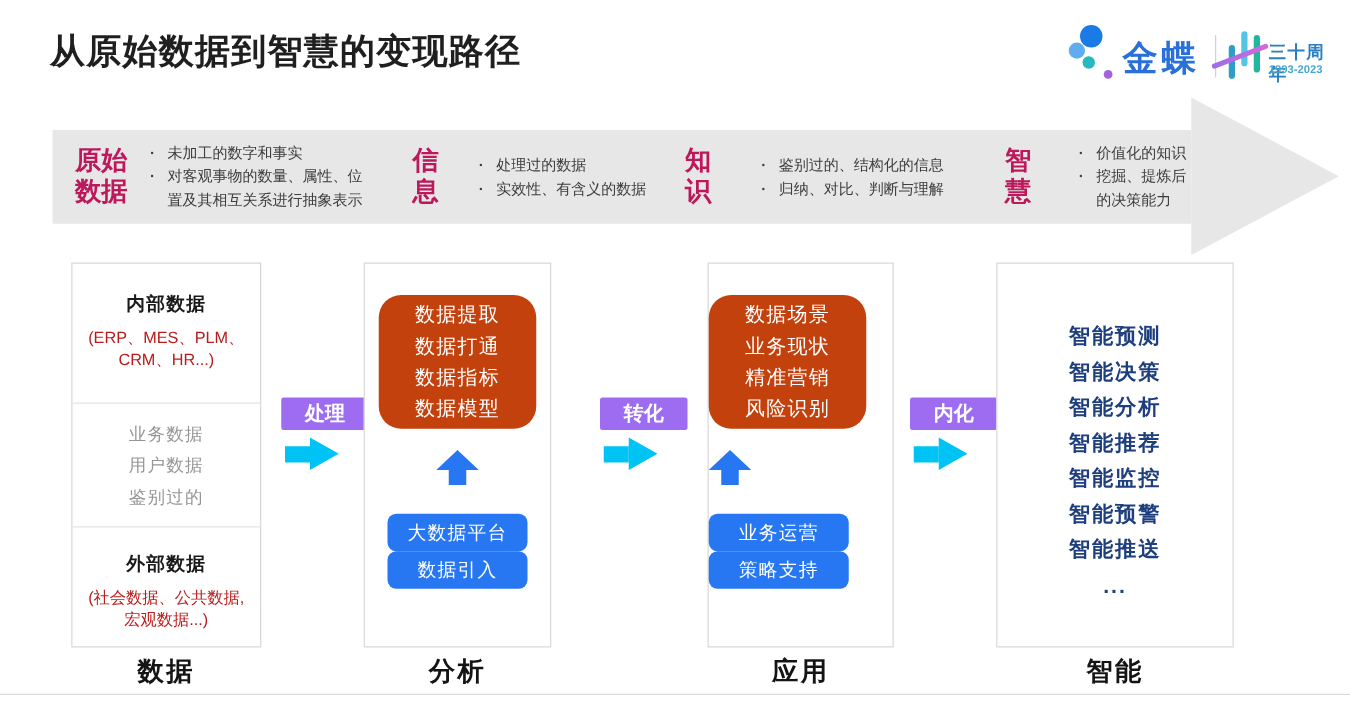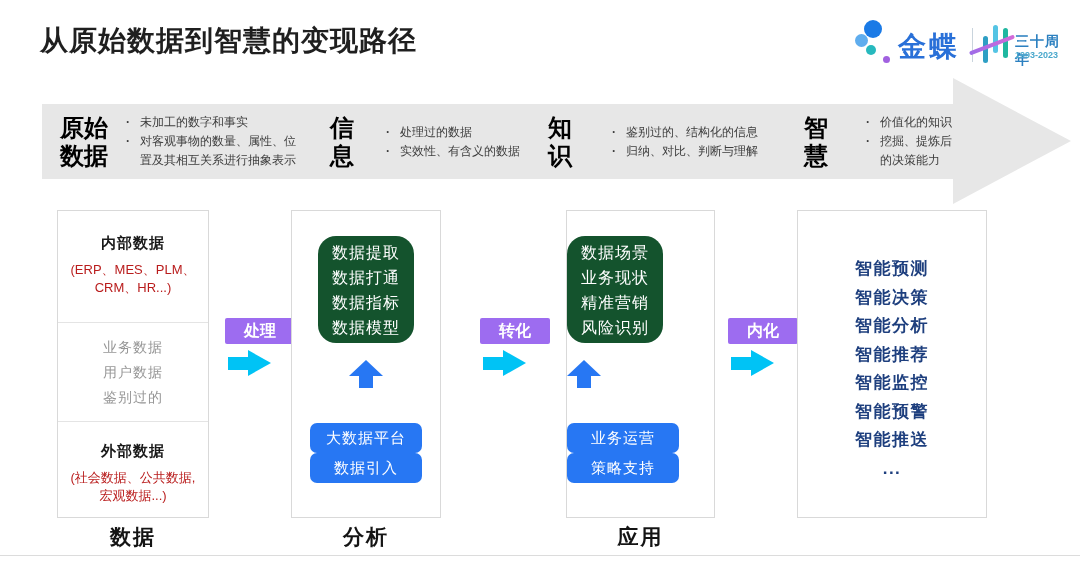--- a/index.html
+++ b/index.html
@@ -34,21 +34,21 @@
   .anniv-label { position:absolute; left:160px; top:13px; font-size:14px; font-weight:bold;
     color:#2c80c0; letter-spacing:1px; }
   .anniv-years { position:absolute; left:160px; top:30px; font-size:9px; font-weight:bold; color:#4aa8cc; }
 
   
   .banner { position:absolute; left:42px; top:104px; width:911px; height:75px; background:#e7e7e7; }
   .banner-head { position:absolute; left:953px; top:78px; width:0; height:0;
     border-top:63px solid transparent; border-bottom:63px solid transparent;
     border-left:118px solid #e7e7e7; }
   .stage { position:absolute; top:0; height:100%; display:flex; align-items:center; }
-  .stage-title { font-size:24px; font-weight:bold; color:#000000; line-height:1.15;
+  .stage-title { font-size:21px; font-weight:bold; color:#be185d; line-height:1.15;
     white-space:pre-line; }
   .points { display:flex; flex-direction:column; justify-content:center; }
   .point { display:flex; font-size:12px; color:#3d3d3d; line-height:1.58; }
   .point::before { content:"·"; flex:0 0 24px; text-align:center; font-weight:bold; color:#3d3d3d; }
   .stage-1 { left:18px; }  .stage-1 .points { margin-left:8px;  width:186px; }
   .stage-2 { left:288px; } .stage-2 .points { margin-left:22px; }
   .stage-3 { left:506px; } .stage-3 .points { margin-left:30px; }
   .stage-4 { left:762px; } .stage-4 .points { margin-left:28px; }
 
   
@@ -63,30 +63,30 @@
   .c1-sec { text-align:center; box-sizing:border-box; }
   .c1-top { height:111px; padding-top:23px; }
   .c1-mid { height:100px; border-top:1px solid #e4e4e4; border-bottom:1px solid #e4e4e4;
     display:flex; flex-direction:column; justify-content:center; }
   .c1-bot { padding-top:20px; }
   .sec-title { font-size:15px; font-weight:bold; color:#1a1a1a; margin-bottom:8px; letter-spacing:1px; }
   .sec-sub { font-size:13px; color:#b91c1c; line-height:18px; white-space:pre-line; }
   .gray-item { font-size:14px; color:#969696; line-height:25px; letter-spacing:1px; }
 
   
-  .cap-box { margin-top:25px; width:96px; height:107px; background:#14532d; border-radius:18px;
+  .cap-box { margin-top:25px; width:126px; height:107px; background:#c2410c; border-radius:18px;
     color:#fff; display:flex; flex-direction:column; justify-content:center; text-align:center; }
   .cap-line { font-size:16px; line-height:25px; letter-spacing:1px; }
   .up-arrow { margin-top:17px; display:flex; flex-direction:column; align-items:center; }
   .ua-head { width:0; height:0; border-left:17px solid transparent; border-right:17px solid transparent;
     border-bottom:16px solid #2777f3; }
   .ua-shaft { width:14px; height:12px; background:#2777f3; }
   .pill-btn { width:112px; height:30px; background:#2777f3; border-radius:7px; color:#fff;
     font-size:15px; display:flex; align-items:center; justify-content:center; letter-spacing:1px; }
-  .btn-1 { margin-top:35px; }
+  .btn-1 { margin-top:23px; }
   .btn-2 { margin-top:0; }
 
   
   .smart-item { text-align:center; font-size:17px; font-weight:bold; color:#1e3f7e;
     line-height:28.5px; letter-spacing:1.5px; }
 
   
   .col-label { position:absolute; top:523px; font-size:21px; font-weight:bold; color:#141414;
     text-align:center; letter-spacing:2px; }
   .lab-1 { left:57px;  width:152px; }
@@ -259,15 +259,16 @@
     <div class="smart-item">智能推荐</div>
     <div class="smart-item">智能监控</div>
     <div class="smart-item">智能预警</div>
     <div class="smart-item">智能推送</div>
     <div class="smart-item">...</div>
   </div>
 
   <div class="col-label lab-1">数据</div>
   <div class="col-label lab-2">分析</div>
   <div class="col-label lab-3">应用</div>
+  <div class="col-label lab-4">智能</div>
 
   <div class="footer-line"></div>
 </div>
 
 </body></html>

